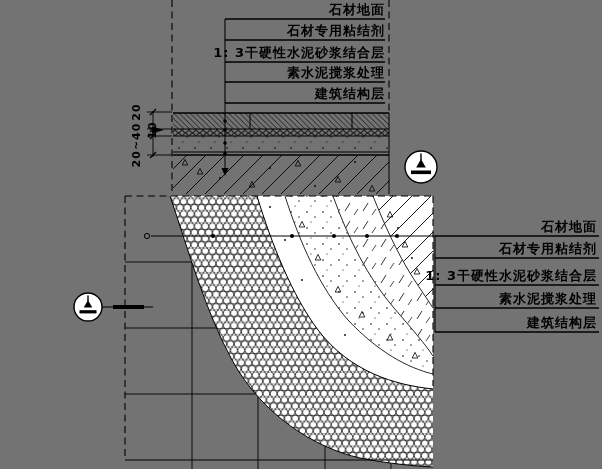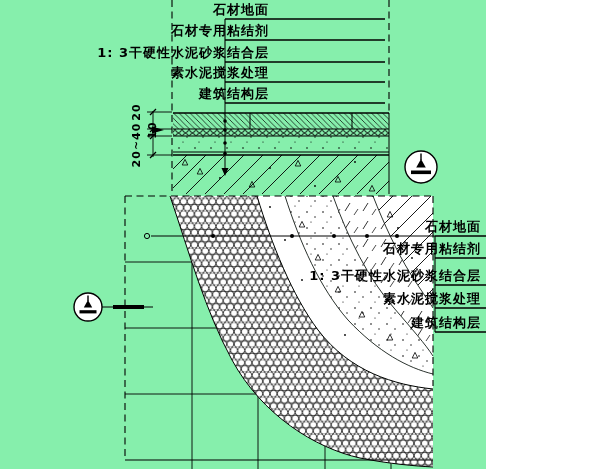--- a/index.html
+++ b/index.html
@@ -1,16 +1,16 @@
 <!DOCTYPE html>
 <html><head>
 <meta charset="utf-8">
 <style>
   html,body{margin:0;padding:0;background:#fff;}
-  #stage{position:relative;width:486px;height:469px;background:#86efac;overflow:hidden;
+  #stage{position:relative;width:602px;height:469px;background:#737373;overflow:hidden;
          font-family:"DejaVu Sans",sans-serif;}
   #stage svg{position:absolute;left:0;top:0;}
   .lbl{position:absolute;color:#000;font-weight:bold;font-size:13px;line-height:15px;
        white-space:nowrap;text-align:right;letter-spacing:1px;}
   .lbl-top{right:217px;}
   .lbl-right{right:5px;}
   .dim{position:absolute;color:#000;font-weight:bold;font-size:11px;line-height:11px;
        white-space:nowrap;transform:translate(-50%,-50%) rotate(-90deg);letter-spacing:1px;}
 </style>
 </head>

